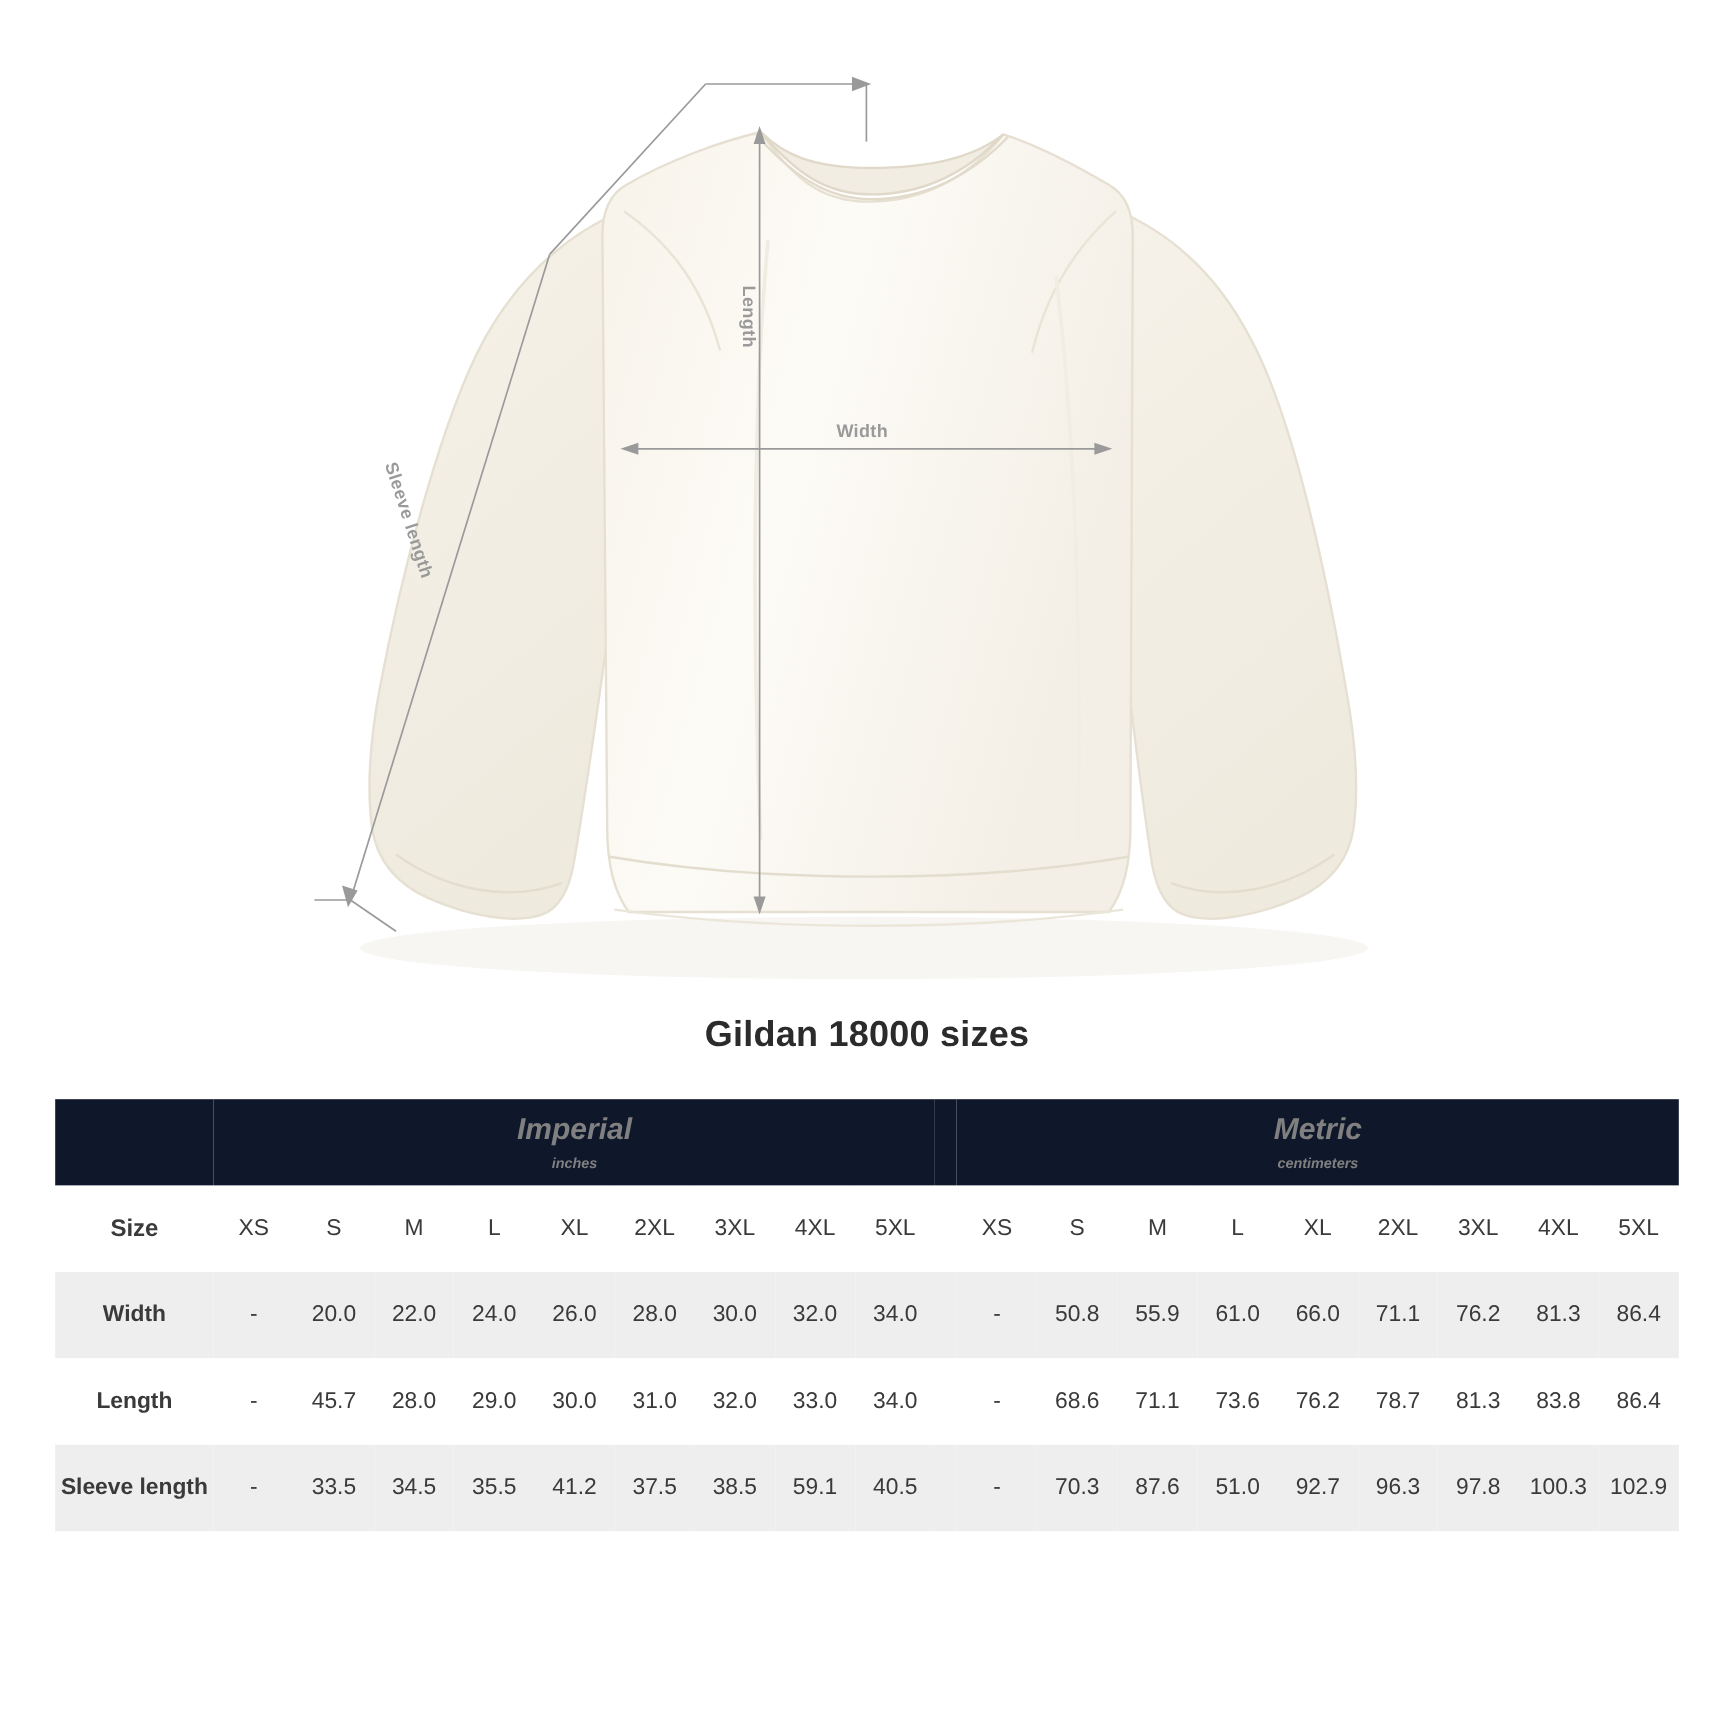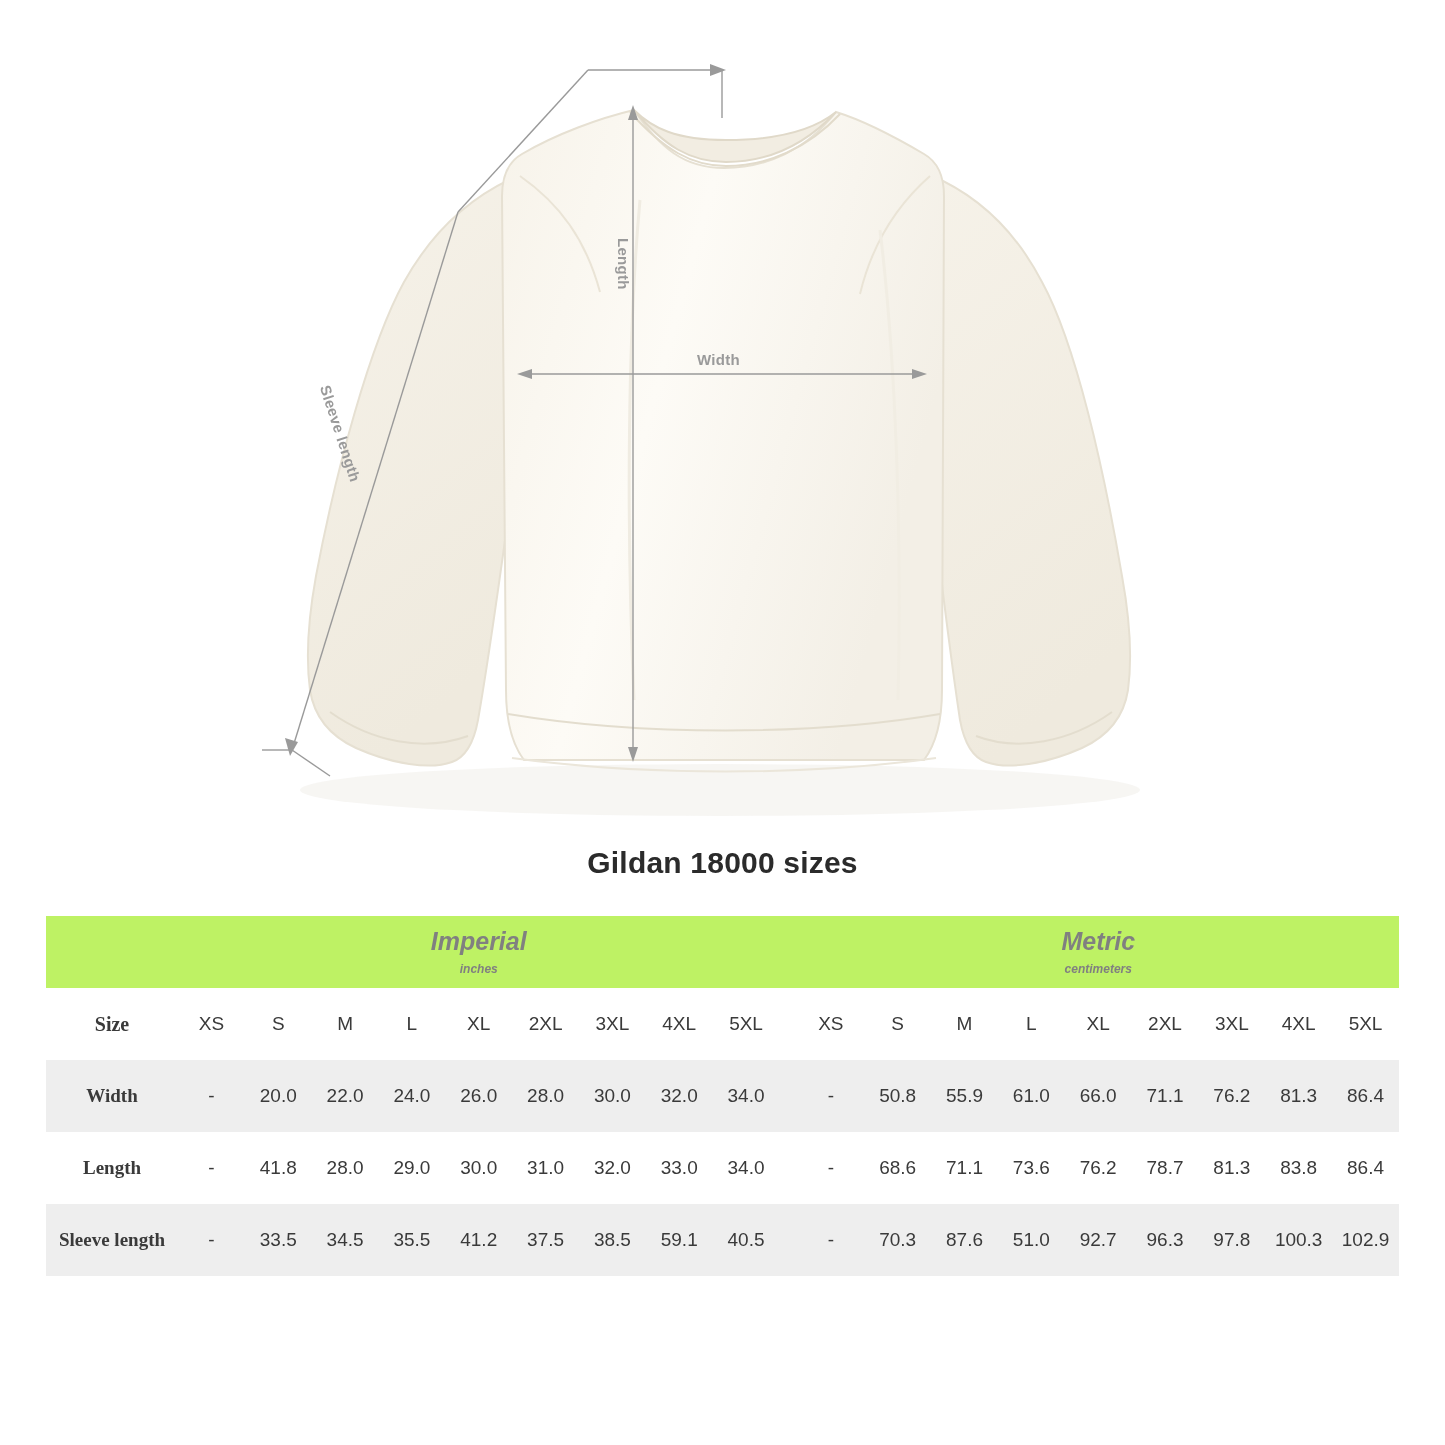--- a/index.html
+++ b/index.html
@@ -90,41 +90,40 @@
   table.size-table th,
   table.size-table td {
     text-align: center;
     font-size: 19px;
     color: #3a3a3a;
     padding: 0;
     height: 72px;
     vertical-align: middle;
   }
   .unit-head-cell {
-    background: #bef264;
+    background: #0f172a;
     height: 108px;
   }
   .unit-name {
     font-size: 25px;
     font-style: italic;
     font-weight: bold;
     color: #808080;
     line-height: 1.1;
   }
   .unit-sub {
     font-size: 12px;
     font-style: italic;
     color: #808080;
     margin-top: 6px;
   }
   .row-head {
     font-weight: bold;
     font-size: 20px;
     color: #3a3a3a;
-    font-family: Liberation Serif, serif;
   }
   tr.r-size th, tr.r-size td { background: #ffffff; }
   tr.r-width th, tr.r-width td { background: #eeeeee; }
   tr.r-length th, tr.r-length td { background: #ffffff; }
   tr.r-sleeve th, tr.r-sleeve td { background: #eeeeee; }
   .col-label { width: 132px; }
   .spacer-col { width: 18px; }
   tr.r-size th.col-label { font-weight: bold; font-size: 20px; }
   .size-head { font-weight: normal; font-size: 20px; }
 </style>
@@ -314,21 +313,21 @@
           <td>66.0</td>
           <td>71.1</td>
           <td>76.2</td>
           <td>81.3</td>
           <td>86.4</td>
         </tr>
 
         <tr class="r-length">
           <th class="col-label row-head">Length</th>
           <td>-</td>
-          <td>41.8</td>
+          <td>45.7</td>
           <td>28.0</td>
           <td>29.0</td>
           <td>30.0</td>
           <td>31.0</td>
           <td>32.0</td>
           <td>33.0</td>
           <td>34.0</td>
           <td></td>
           <td>-</td>
           <td>68.6</td>

